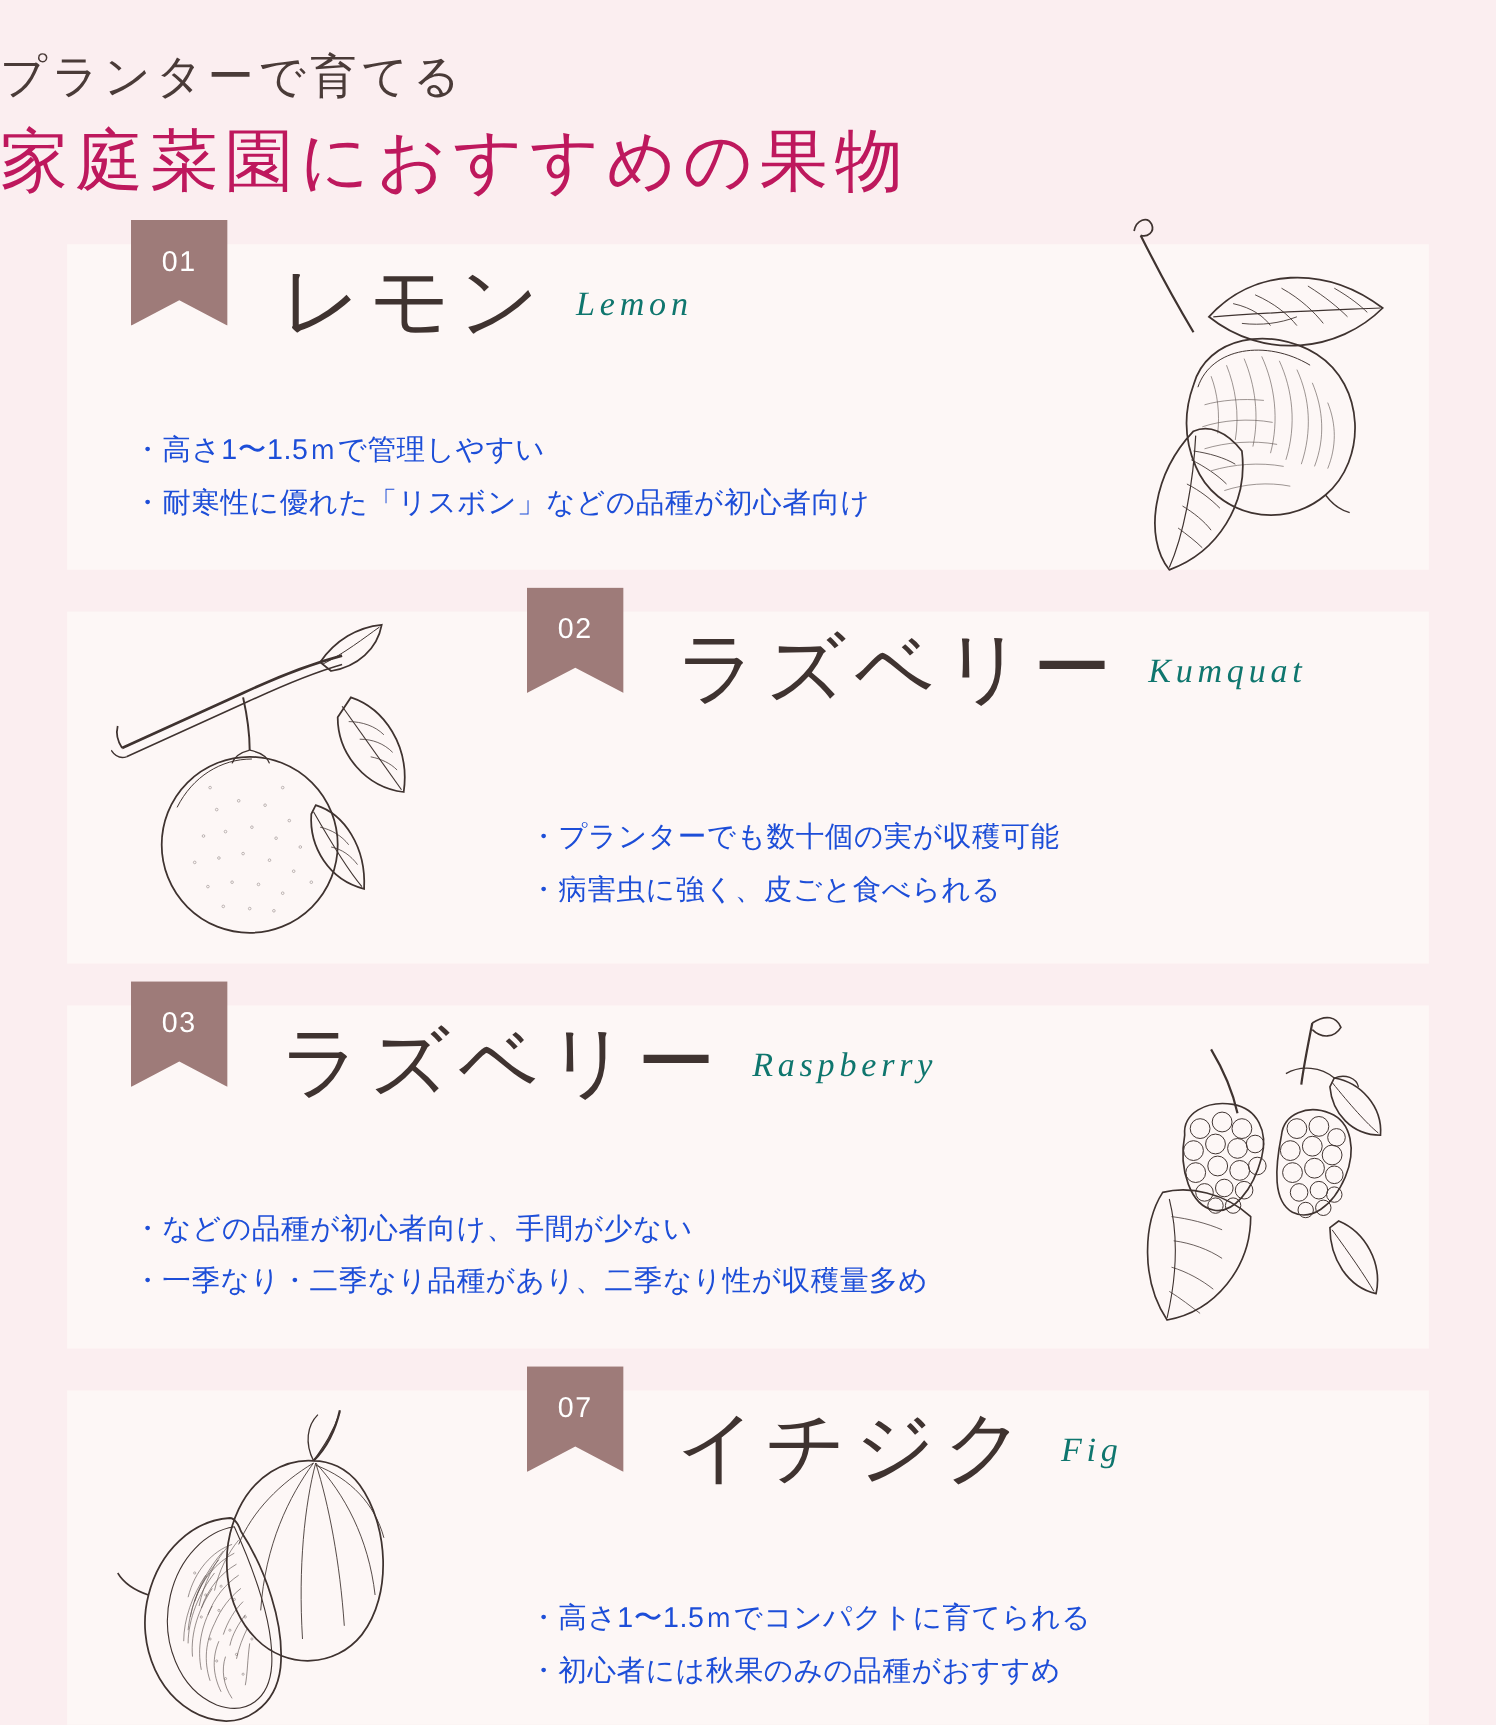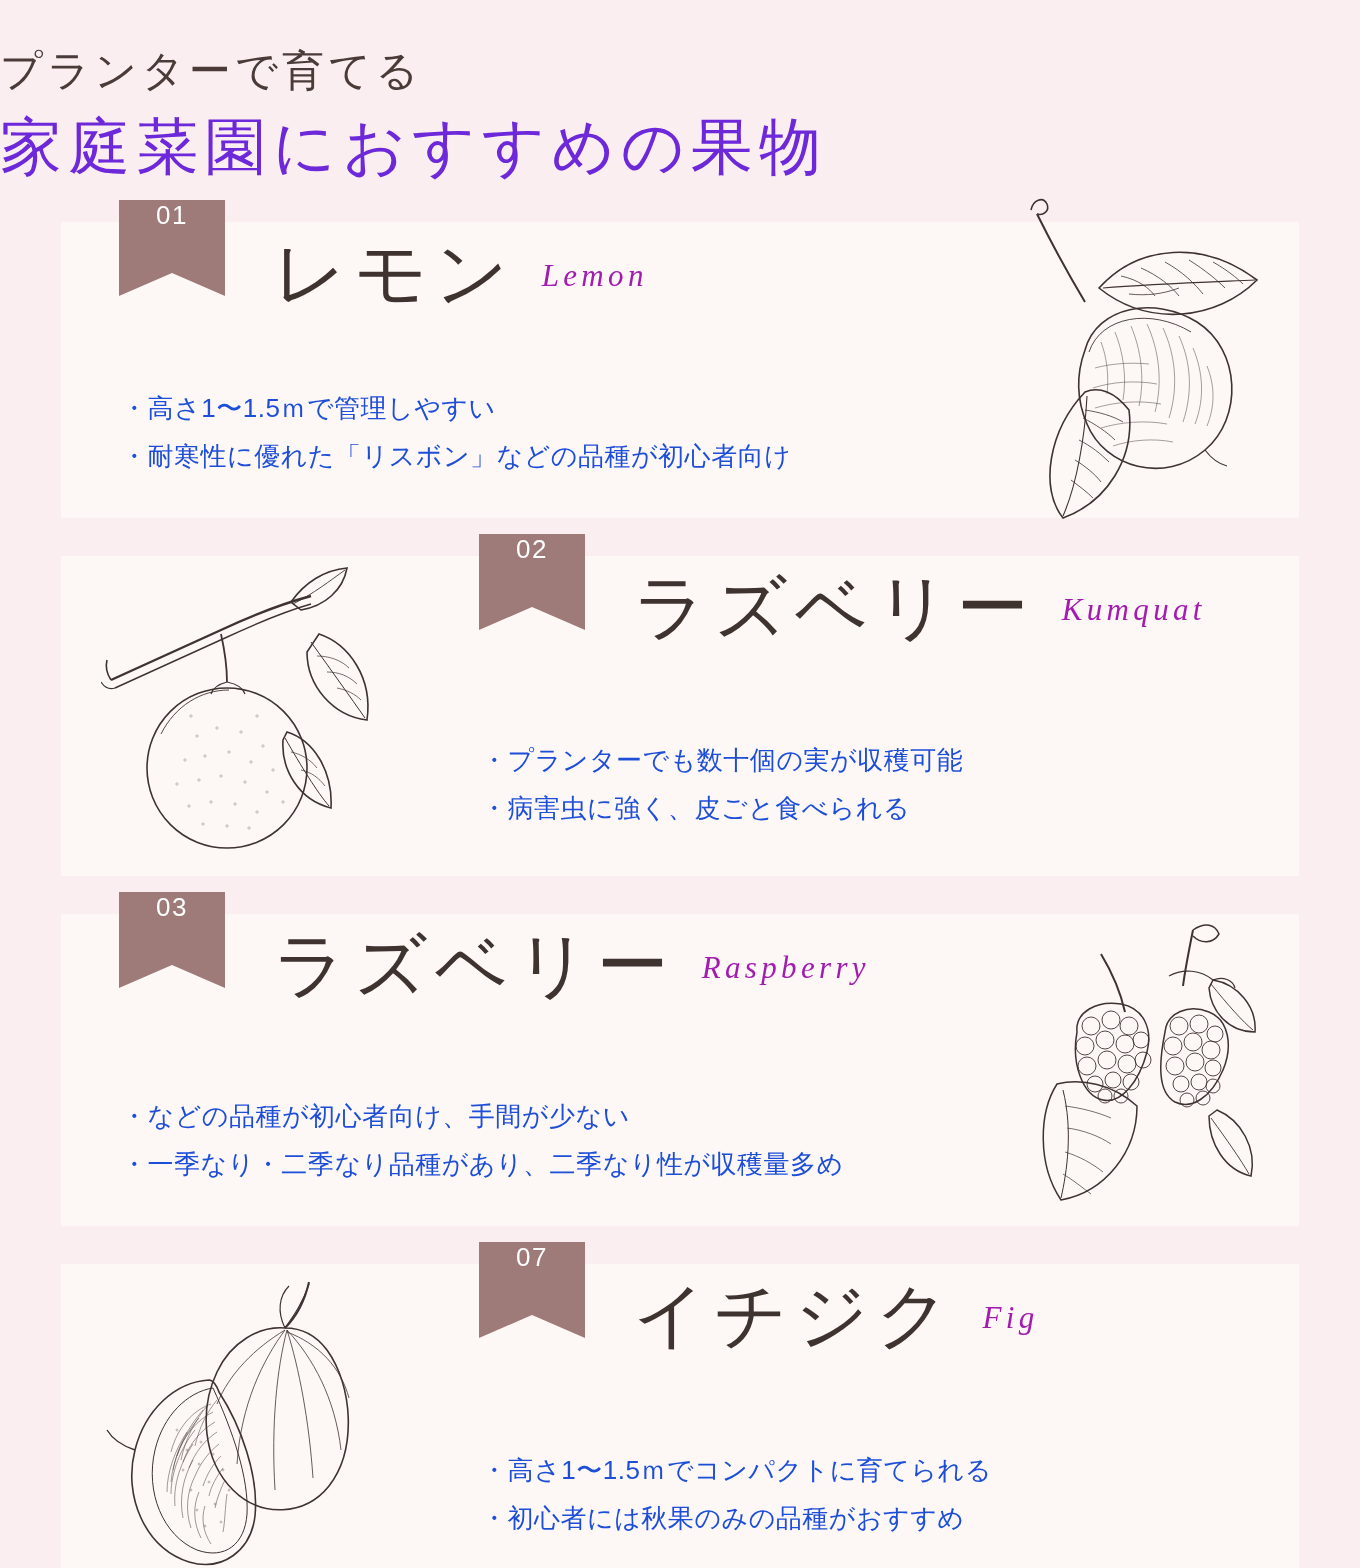--- a/index.html
+++ b/index.html
@@ -25,21 +25,21 @@
     font-family: "Liberation Serif", "DejaVu Serif", serif;
     font-size: 42px;
     letter-spacing: 0.10em;
     color: #4a3b38;
     line-height: 1.2;
   }
   .header .line2 {
     font-family: "Liberation Serif", "DejaVu Serif", serif;
     font-size: 62px;
     letter-spacing: 0.10em;
-    color: #6d28d9;
+    color: #be185d;
     line-height: 1.35;
     margin-top: 10px;
   }
 
   
   .card {
     position: relative;
     background: #fdf7f6;
     margin: 0 auto;
     width: 1238px;
@@ -56,29 +56,30 @@
   .title-row {
     display: flex;
     align-items: flex-start;
     position: absolute;
     top: 0;
   }
   .title-row.left  { left: 58px; }
   .title-row.mid   { left: 418px; }
 
   .ribbon {
-    width: 106px;
+    width: 88px;
     height: 96px;
     background: #9e7b79;
     color: #ffffff;
     font-size: 26px;
     letter-spacing: 0.06em;
     display: flex;
     align-items: flex-start;
     justify-content: center;
+    padding-top: 22px;
     box-sizing: border-box;
     clip-path: polygon(0 0, 100% 0, 100% 100%, 50% 76%, 0 100%);
     position: relative;
     top: -22px;
   }
 
   .title-jp {
     font-family: "Liberation Serif", "DejaVu Serif", serif;
     font-size: 72px;
     letter-spacing: 0.10em;
@@ -86,21 +87,21 @@
     margin-left: 48px;
     line-height: 1;
     padding-top: 16px;
     white-space: nowrap;
   }
   .title-en {
     font-family: "Liberation Serif", "DejaVu Serif", serif;
     font-style: italic;
     font-size: 31px;
     letter-spacing: 0.14em;
-    color: #a21caf;
+    color: #0f766e;
     margin-left: 26px;
     padding-top: 36px;
     white-space: nowrap;
   }
 
   
   .bullets {
     position: absolute;
     font-size: 26px;
     line-height: 1.85;

